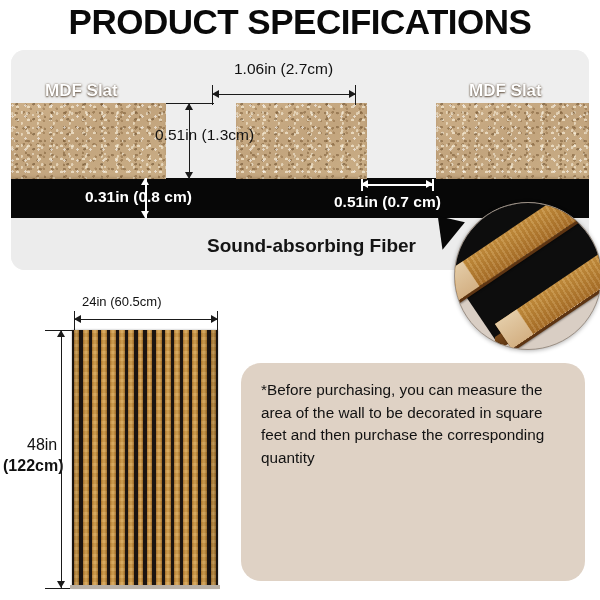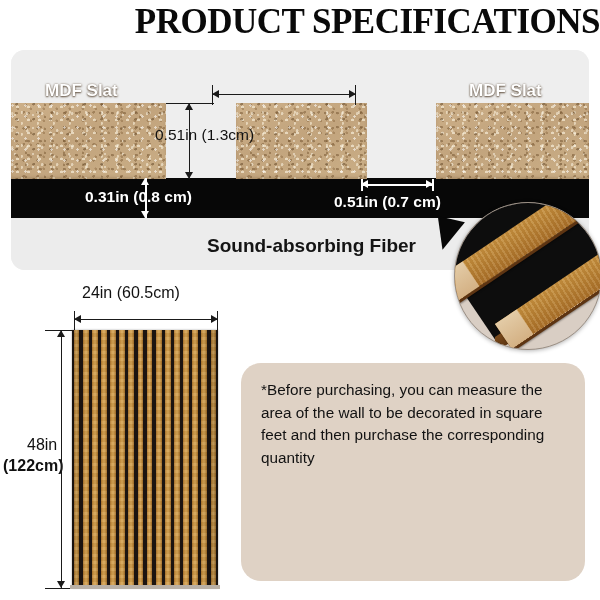--- a/index.html
+++ b/index.html
@@ -21,26 +21,26 @@
     width: 600px;
     height: 600px;
     background: #ffffff;
   }
 
   
   .title {
     position: absolute;
     left: 0; top: 2px;
     width: 600px;
-    text-align: right;
+    text-align: center;
     font-size: 35px;
     font-weight: bold;
     letter-spacing: -0.5px;
     color: #0a0a0a;
-    font-family: Liberation Serif, serif;
+    font-family: Liberation Sans, sans-serif;
     white-space: nowrap;
   }
 
   
   .xsec-card {
     position: absolute;
     left: 11px; top: 50px;
     width: 578px; height: 220px;
     background: #eeeeee;
     border-radius: 14px;
@@ -284,20 +284,21 @@
     <div class="felt"></div>
     <div class="xsec-bottom"></div>
 
     <div class="mdf mdf-left"></div>
     <div class="mdf mdf-mid"></div>
     <div class="mdf mdf-right"></div>
 
     <div class="mdf-label mdf-label-left">MDF Slat</div>
     <div class="mdf-label mdf-label-right">MDF Slat</div>
 
+    <div class="dim-text" style="left:223px; top:10px;">1.06in (2.7cm)</div>
     <div class="tick-v" style="left:201px; top:35px; height:20px;"></div>
     <div class="tick-v" style="left:344px; top:35px; height:20px;"></div>
     <div class="dimline-h" style="left:201px; top:44px; width:144px;"></div>
     <div class="arrow arrow-l" style="left:201px; top:40px;"></div>
     <div class="arrow arrow-r" style="left:338px; top:40px;"></div>
 
     <div class="dim-text" style="left:144px; top:76px;">0.51in (1.3cm)</div>
     <div class="tick-h" style="left:155px; top:53px; width:48px;"></div>
     <div class="dimline-v" style="left:178px; top:53px; height:76px;"></div>
     <div class="arrow arrow-u" style="left:174px; top:53px;"></div>
@@ -329,21 +330,21 @@
       <div class="mag-slat-side" style="left:40px; top:134px;"></div>
       <div class="mag-slat" style="left:40px; top:121px;"></div>
       <div class="mag-slat-end" style="left:40px; top:121px;"></div>
 
       <div class="mag-slat-side" style="left:94px; top:182px;"></div>
       <div class="mag-slat" style="left:94px; top:169px;"></div>
 
     </div>
   </div>
 
-  <div class="dim-text" style="left:82px; top:284px; font-size:16px;">24in (60.5cm)</div>
+  <div class="dim-text" style="left:82px; top:294px; font-size:13px;">24in (60.5cm)</div>
   <div class="tick-v" style="left:74px; top:311px; height:20px;"></div>
   <div class="tick-v" style="left:217px; top:311px; height:20px;"></div>
   <div class="dimline-h" style="left:74px; top:319px; width:144px;"></div>
   <div class="arrow arrow-l" style="left:74px; top:315px;"></div>
   <div class="arrow arrow-r" style="left:211px; top:315px;"></div>
 
   <div class="dim-text" style="left:27px; top:436px; font-size:16px;">48in</div>
   <div class="dim-text" style="left:3px; top:457px; font-size:16px;font-weight:bold;">(122cm)</div>
   <div class="tick-h" style="left:45px; top:330px; width:30px;"></div>
   <div class="tick-h" style="left:45px; top:588px; width:30px;"></div>

